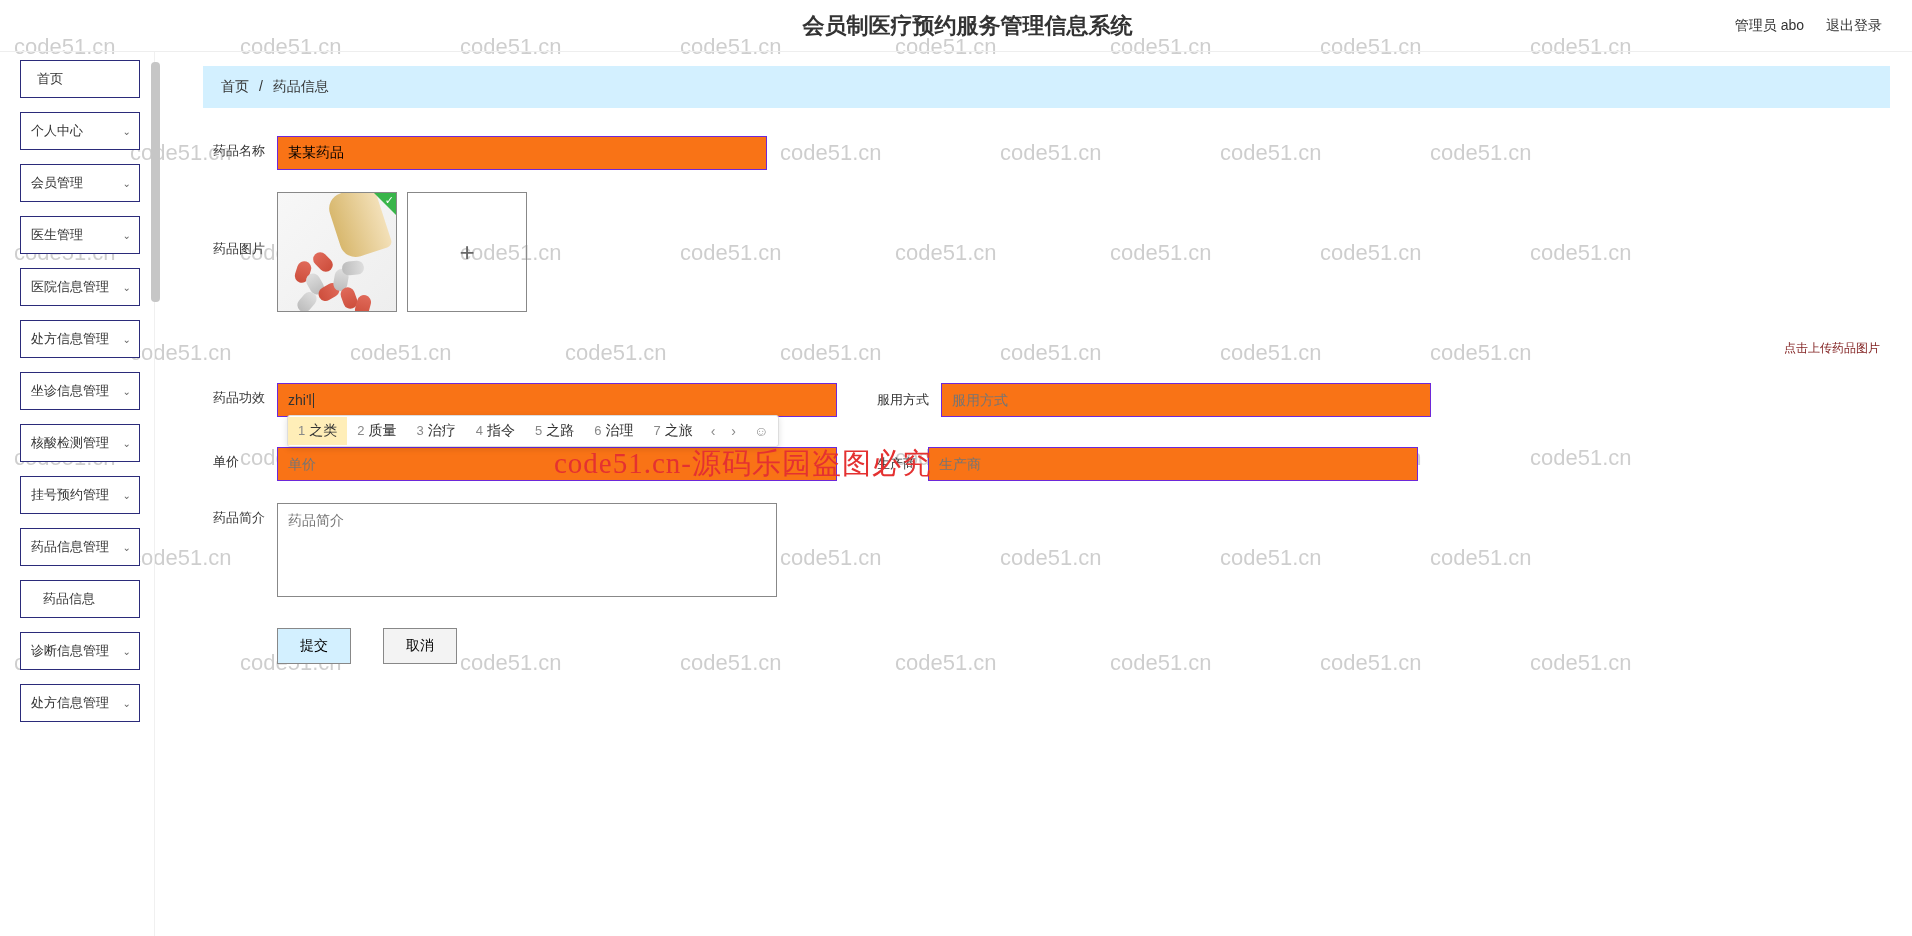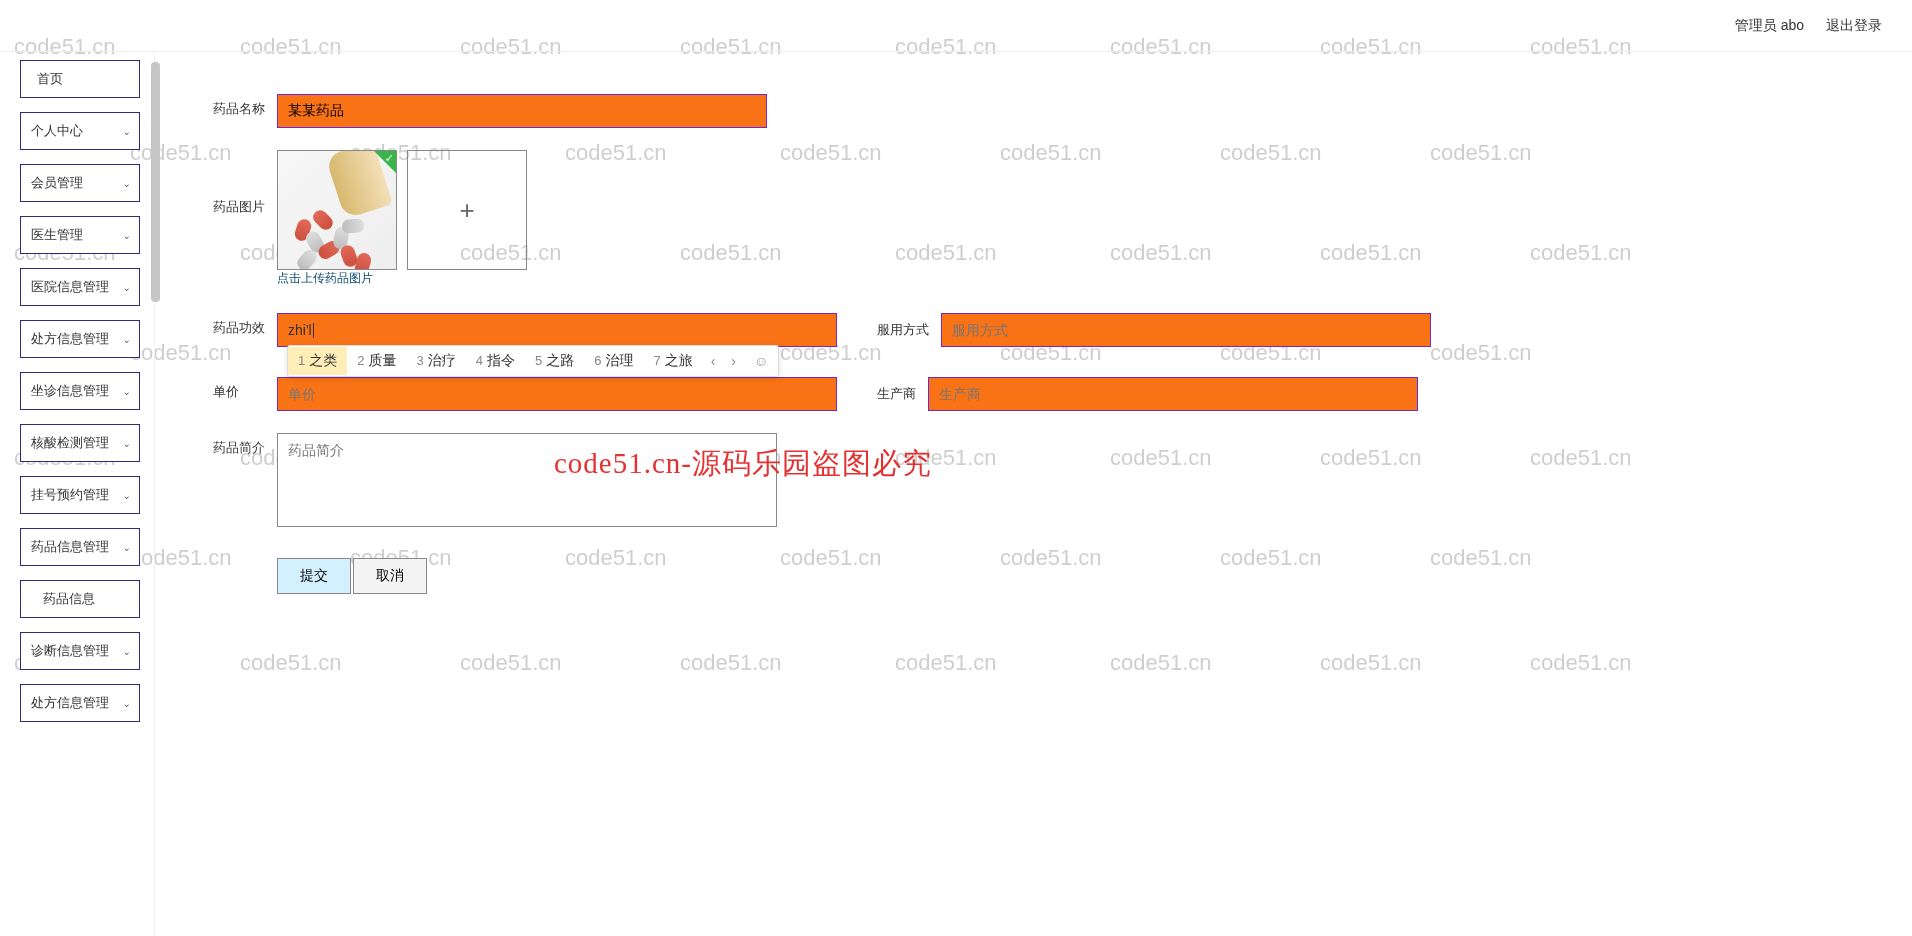--- a/index.html
+++ b/index.html
@@ -150,22 +150,24 @@
     }
     .img-add {
       width: 120px; height: 120px;
       border: 1px solid #888;
       display:flex; align-items:center; justify-content:center;
       cursor:pointer;
     }
     .img-add .plus { font-size: 26px; color:#666; line-height: 1; }
     .helper-text {
       font-size: 12px;
-      color: #0c4a6e;
+      color: #7f1d1d;
+      margin-top: 28px;
       margin-bottom: 4px;
+      text-align: right;
     }
     
     .ime-wrap { position: relative; width: 100%; }
     .ime-candidates {
       position: absolute;
       left: 10px;
       top: 32px;
       background: #fff;
       border: 1px solid #ddd;
       border-radius: 3px;
@@ -188,21 +190,21 @@
     .textarea-input {
       border: 1px solid #888;
       padding: 8px 10px;
       width: 500px;
       height: 94px;
       font-size: 14px;
       resize: none;
       background: #fff;
     }
     
-    .btn-row { display:flex; gap: 2px; padding-left: 64px; margin-top: 28px; }
+    .btn-row { display:flex; gap: 32px; padding-left: 64px; margin-top: 28px; }
     .btn {
       padding: 8px 22px;
       border: 1px solid #888;
       cursor: pointer;
       font-size: 14px;
     }
     .btn-primary { background: #d3f0ff; }
     .btn-default { background: #f3f3f3; }
     .cursor-text {
       display:inline-block; width:1px; height:15px; background:#333; vertical-align:middle; margin-left:1px;
@@ -282,20 +284,21 @@
   <div class="wm" style="top:650px;left:460px">code51.cn</div>
   <div class="wm" style="top:650px;left:680px">code51.cn</div>
   <div class="wm" style="top:650px;left:895px">code51.cn</div>
   <div class="wm" style="top:650px;left:1110px">code51.cn</div>
   <div class="wm" style="top:650px;left:1320px">code51.cn</div>
   <div class="wm" style="top:650px;left:1530px">code51.cn</div>
 </div>
 
 <div class="header">
   <div style="width:200px"></div>
+  <div class="header-title">会员制医疗预约服务管理信息系统</div>
   <div class="header-right">
     <span>管理员 abo</span>
     <span>退出登录</span>
   </div>
 </div>
 
 <div class="container">
 
   <div class="sidebar">
     <div id="sidebar-items">
@@ -347,20 +350,25 @@
         </div>
         <div class="menu-item">
           <span>处方信息管理</span>
           <span class="chev">⌄</span>
         </div>
       </div>
     <div class="sidebar-scroll"></div>
   </div>
 
   <div class="main">
+    <div class="breadcrumb">
+      <span>首页</span>
+      <span class="sep">/</span>
+      <span>药品信息</span>
+    </div>
 
     <div class="form-area">
 
       <div class="form-row">
         <div class="form-label">药品名称</div>
         <div class="form-control">
           <input type="text" class="text-input" value="某某药品" style="">
         </div>
       </div>
 

